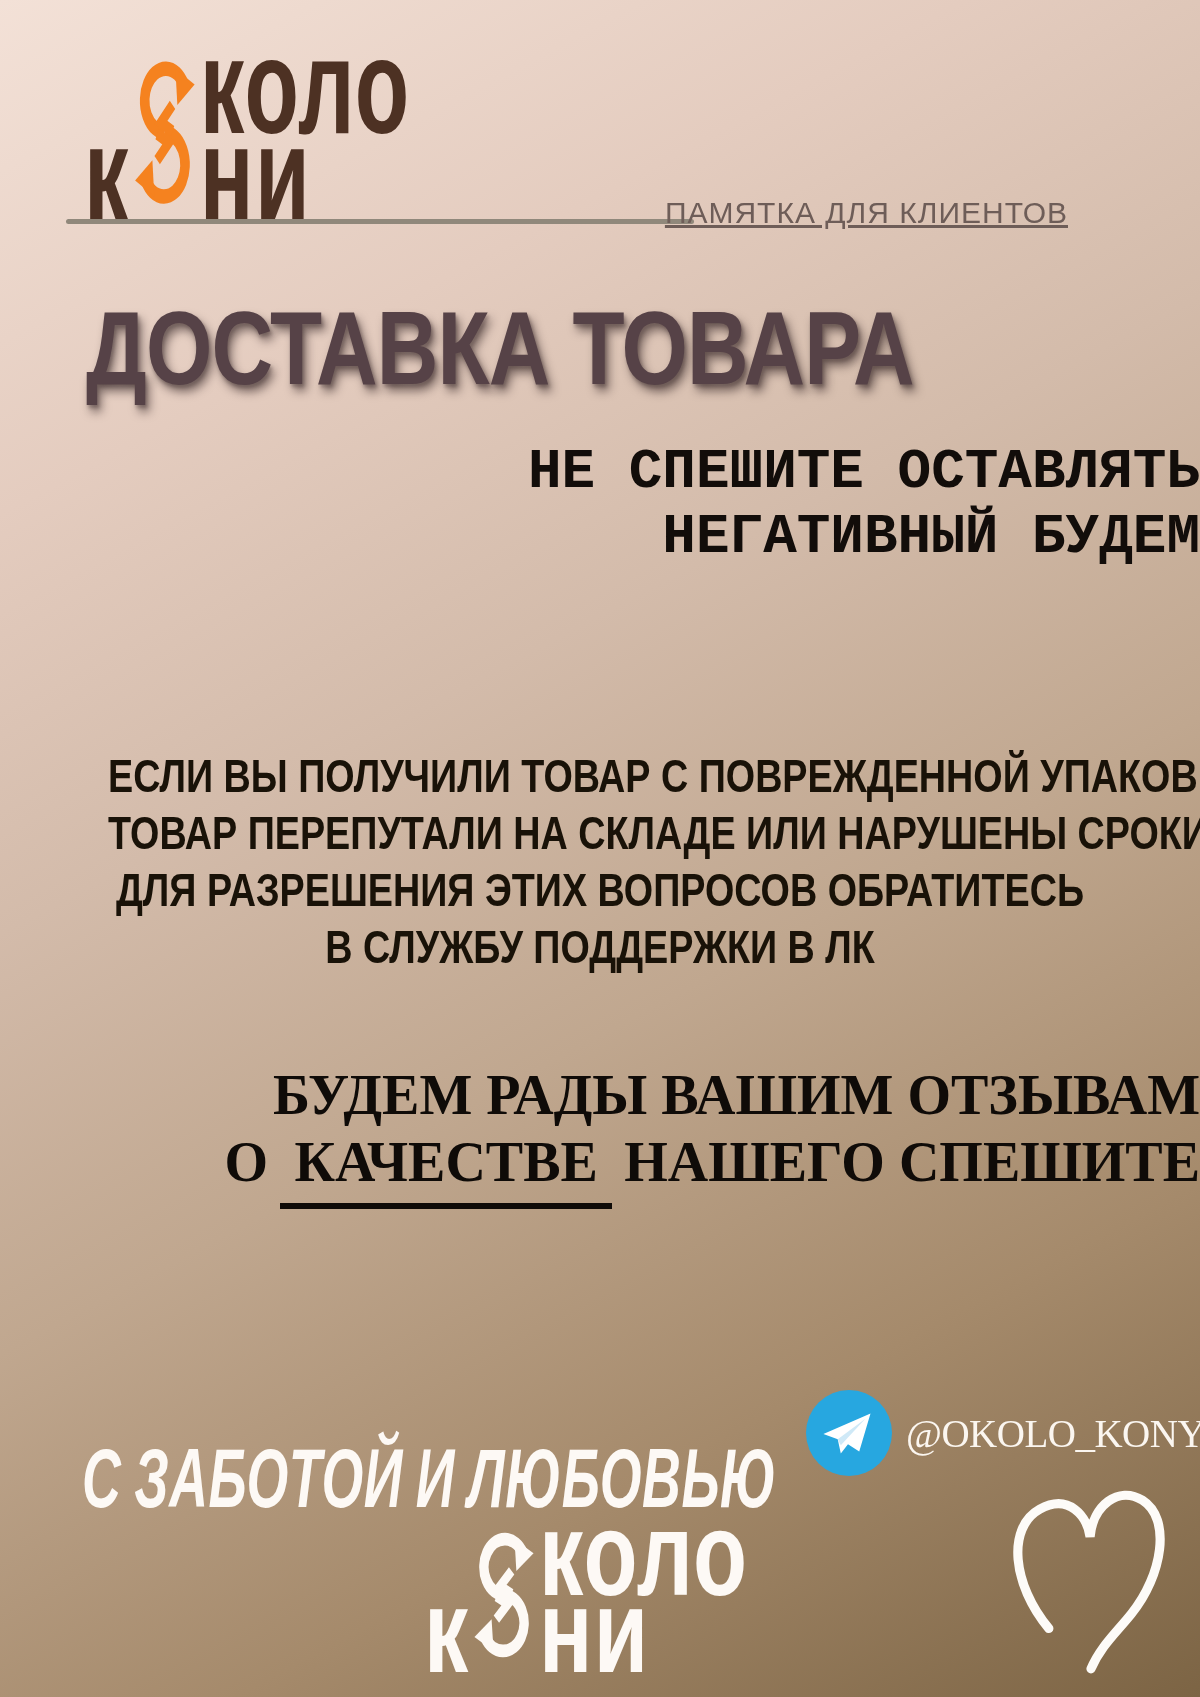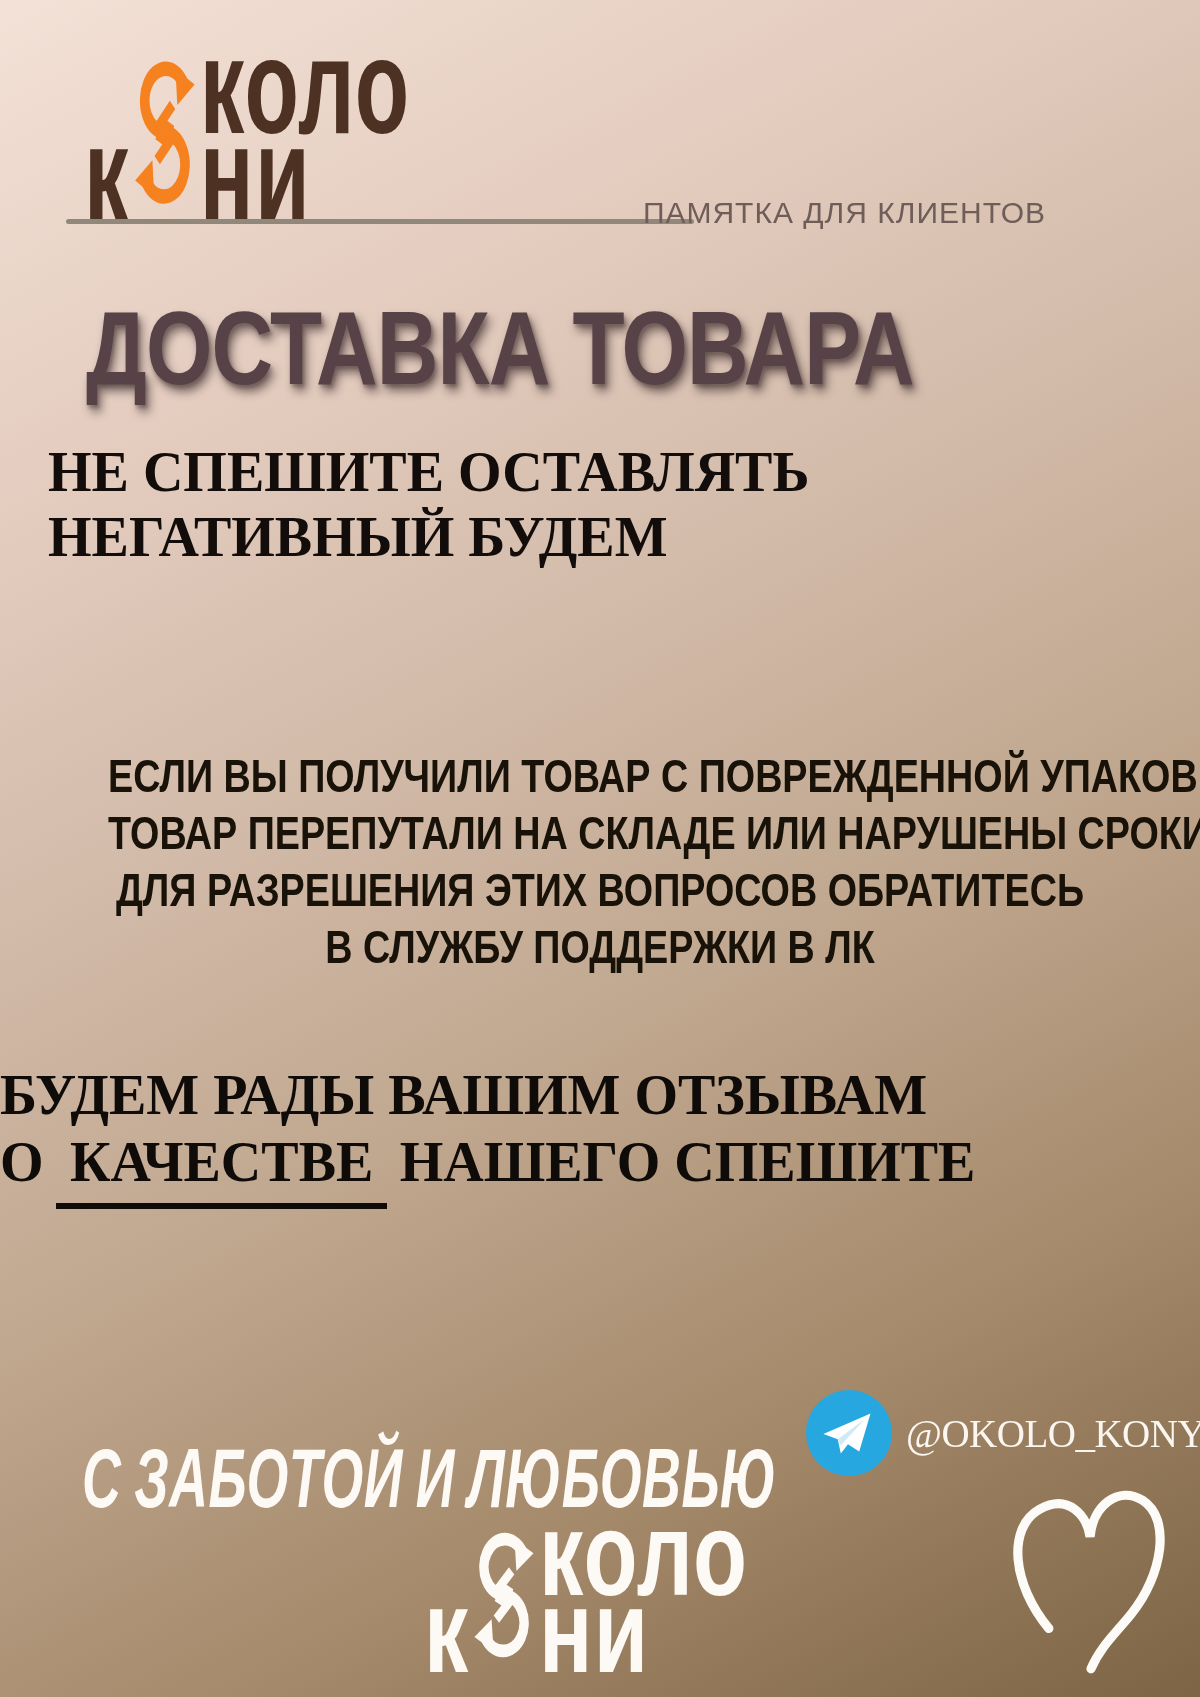--- a/index.html
+++ b/index.html
@@ -13,33 +13,33 @@
   .logo .lk{display:block; font-size:1em; line-height:0.52em; height:0.52em;}
   .logo .ls{height:1.12em; width:auto; margin:0 0.05em 0.015em 0.06em; display:block;}
   .logo .lcol{display:flex; flex-direction:column; gap:0.135em;}
   .logo .lcol span{display:block; line-height:0.52em; height:0.52em; letter-spacing:0.015em;}
   .logo-top{left:84px; top:52px; font-size:135px; transform:scaleX(0.66); color:#4d3123;}
   .logo-top .ls{color:#f5821f;}
   .logo-bottom{left:424px; top:1524px; font-size:118px; transform:scaleX(0.75); color:#fdf9f5;}
   .logo-bottom .ls{color:#fdf9f5;}
   
   .divider{position:absolute; left:66px; top:219px; width:628px; height:5px; background:#90887b; border-radius:3px;}
-  .tagline{position:absolute; right:154px; top:196px; font-size:30px; letter-spacing:1px; color:#6e5d58; font-weight:normal;}
+  .tagline{position:absolute; right:132px; top:196px; font-size:30px; letter-spacing:1px; color:#6e5d58; font-weight:normal;text-decoration:underline;}
   
   .title{position:absolute; left:86px; top:296px; font-size:104px; line-height:1; font-weight:bold;
     color:#564247; letter-spacing:-1px; transform:scaleX(0.82); transform-origin:left top; white-space:nowrap;
     text-shadow:5px 7px 10px rgba(42,28,30,0.55), 2px 3px 4px rgba(42,28,30,0.30);}
   
-  .warning{position:absolute; left:0; right:0; top:440px; text-align:left;
-    font-family:Liberation Serif, serif; font-weight:bold; font-size:56px; line-height:1.16; color:#120d0a;padding-left:48px;}
+  .warning{position:absolute; left:0; right:0; top:440px; text-align:right;
+    font-family:Liberation Mono, monospace; font-weight:bold; font-size:56px; line-height:1.16; color:#120d0a;padding-left:48px;}
   
   .bodytext{position:absolute; left:0; right:0; top:748px; text-align:center; font-size:46px; font-weight:bold;
     line-height:1.24; color:#191208; transform:scaleX(0.82); transform-origin:center top; white-space:nowrap;}
   
-  .invite{position:absolute; left:0; right:0; top:1062px; text-align:left;
+  .invite{position:absolute; left:0; right:0; top:1062px; text-align:right;
     font-family:"Liberation Serif", serif; font-weight:bold; font-size:56px; line-height:1.2; color:#0f0b08;}
   .invite .u{border-bottom:6px solid currentColor; padding:0 0.25em 10px; margin:8px 0.04em;}
   
   .slogan{position:absolute; left:82px; top:1436px; font-size:84px; font-style:italic; font-weight:bold;
     line-height:1; color:#fdf9f5; transform:scaleX(0.64); transform-origin:left top; white-space:nowrap;
     letter-spacing:0.01em; word-spacing:-0.05em;}
   .tg{position:absolute; left:806px; top:1390px; display:flex; align-items:center; gap:14px;}
   .tg svg{width:86px; height:86px; display:block;}
   .handle{font-family:"Liberation Serif", serif; font-size:39px; letter-spacing:-0.5px; color:#fbf6f0; white-space:nowrap;}
   .heart{position:absolute; left:982px; top:1458px; width:196px; height:220px;}

